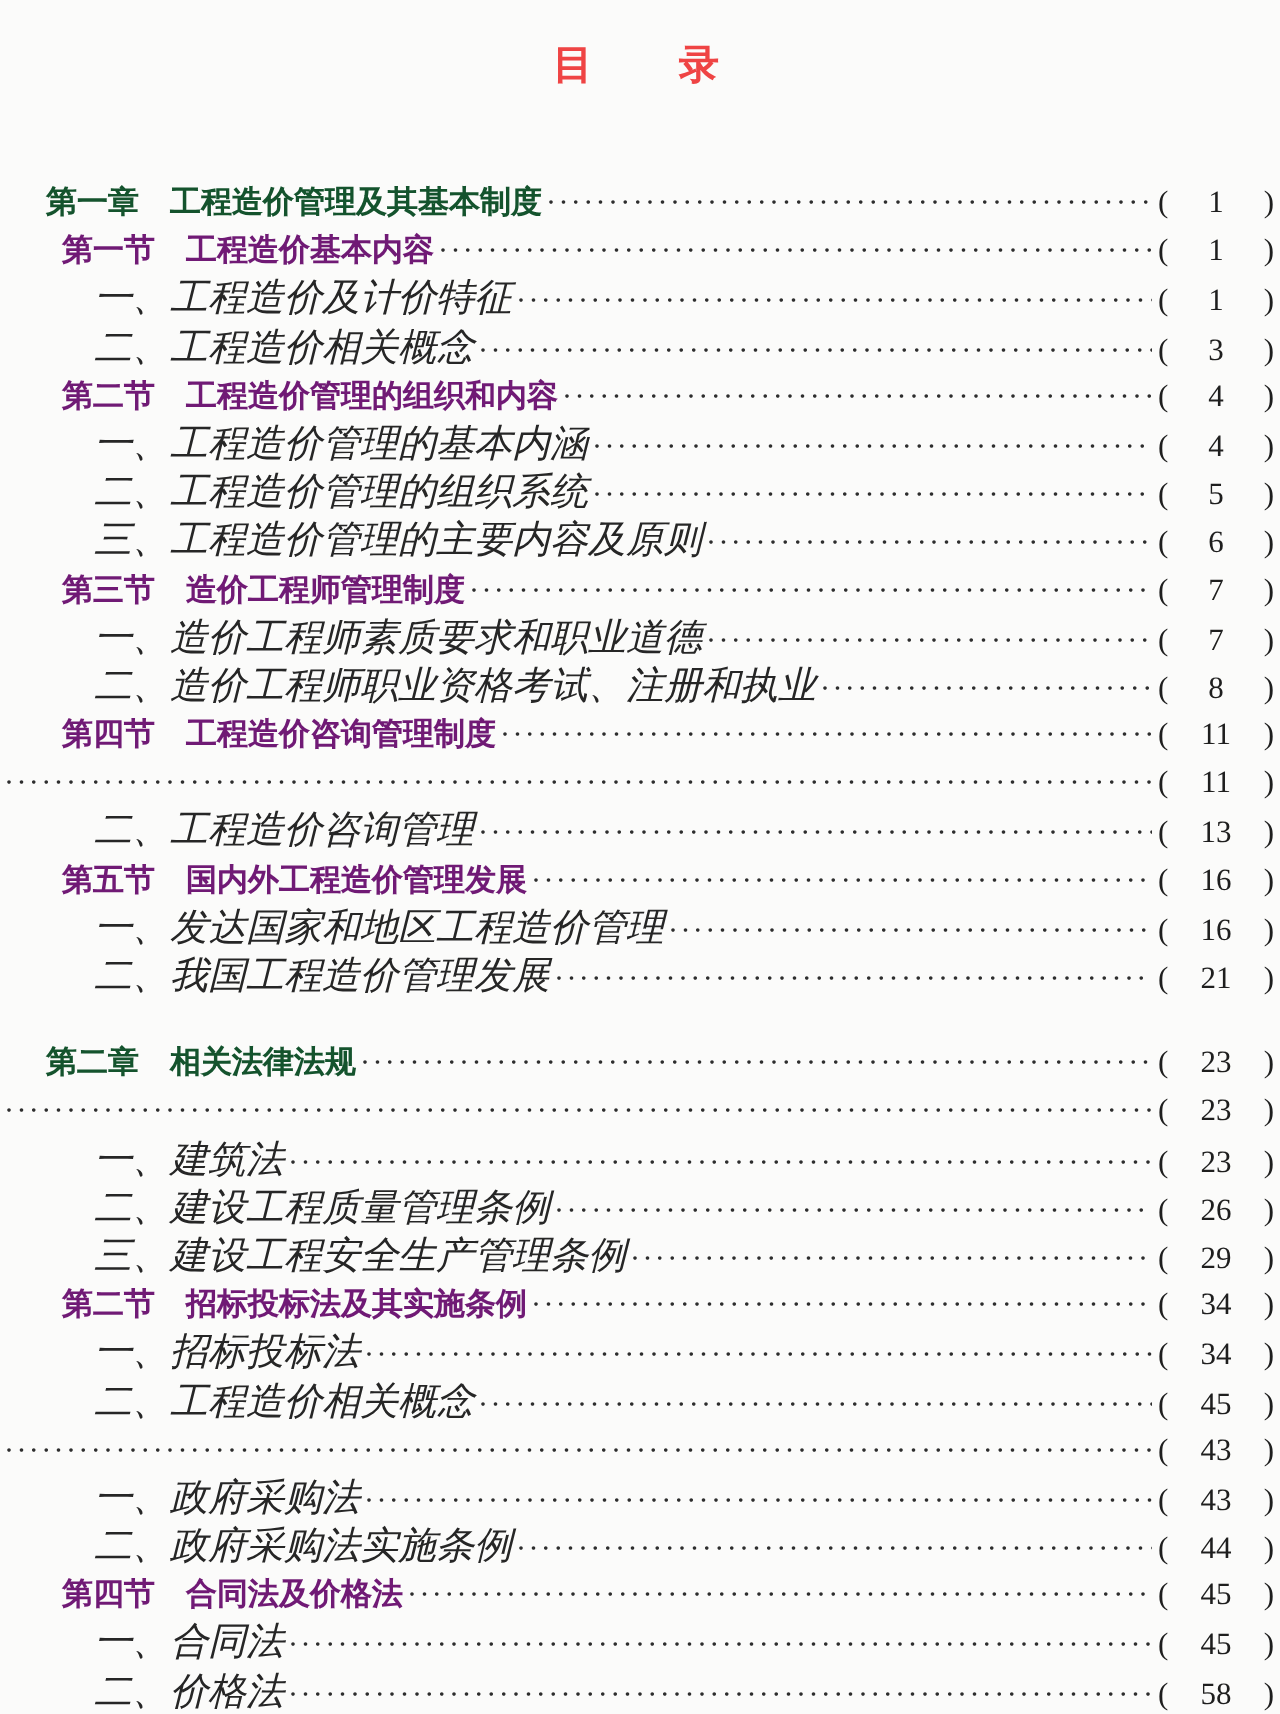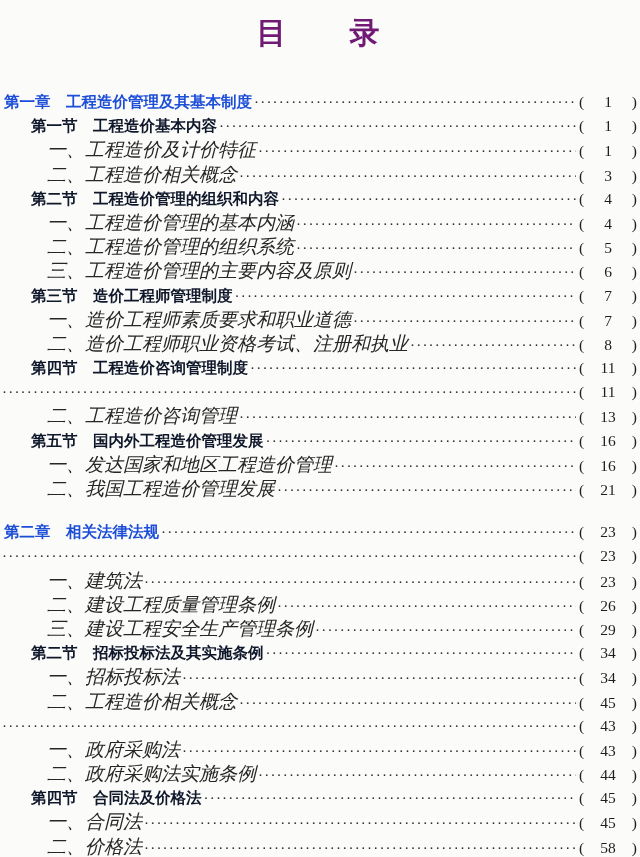--- a/index.html
+++ b/index.html
@@ -17,24 +17,24 @@
   .page {
     position: relative;
     width: 640px;
     height: 857px;
     box-sizing: border-box;
     padding: 14px 3px 0 0;
   }
   h1.toc-title {
     margin: 0;
     text-align: center;
-    font-size: 30px;
+    font-size: 20px;
     font-weight: 700;
     letter-spacing: 1px;
-    color: #701a75;
+    color: #ef4444;
     font-family: "Liberation Sans", "DejaVu Sans", sans-serif;
     line-height: 38px;
   }
   .toc-list {
     margin-top: 38px;
   }
   .row {
     display: flex;
     align-items: baseline;
     height: 24.2px;
@@ -42,31 +42,31 @@
     white-space: nowrap;
   }
   .row.gap {
     margin-top: 19px;
   }
   .row .label {
     flex: 0 0 auto;
     white-space: pre;
   }
   .row.chapter .label {
-    margin-left: 4px;
+    margin-left: 23px;
     font-weight: 700;
     font-size: 15.5px;
-    color: #1d4ed8;
+    color: #14532d;
     font-family: "Liberation Sans", "DejaVu Sans", sans-serif;
   }
   .row.section .label {
     margin-left: 31px;
     font-weight: 700;
     font-size: 15.5px;
-    color: #0f172a;
+    color: #701a75;
     font-family: "Liberation Sans", "DejaVu Sans", sans-serif;
   }
   .row.item .label {
     margin-left: 47px;
     font-weight: 400;
     font-style: italic;
     font-size: 19px;
     color: #262626;
     font-family: "Liberation Serif", "DejaVu Serif", serif;
   }

